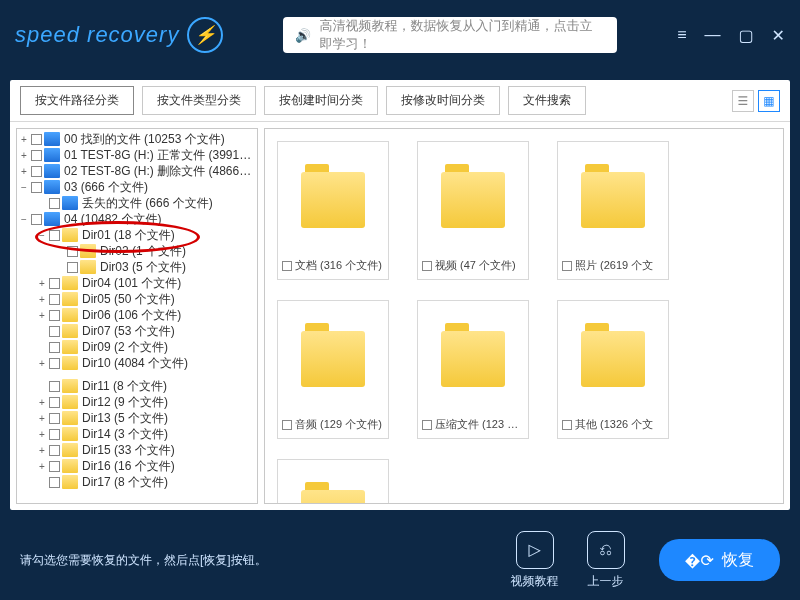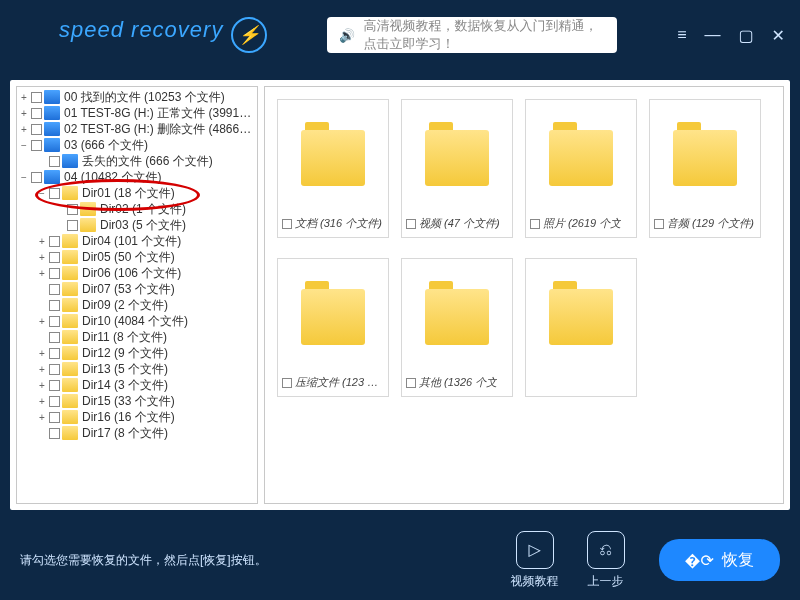--- a/index.html
+++ b/index.html
@@ -1,20 +1,20 @@
 <!DOCTYPE html>
 <html><head>
 <meta charset="utf-8">
 <style>
 * { margin: 0; padding: 0; box-sizing: border-box; font-family: "Microsoft YaHei", Arial, sans-serif; }
 body { background: #0d2845; width: 800px; height: 600px; overflow: hidden; position: relative; }
 
 
 .header { height: 70px; display: flex; align-items: center; padding: 0 15px; }
-.logo { color: #3ba7ff; font-size: 22px; font-style: italic; display: flex; align-items: flex-start; gap: 8px; margin-left: 44px; }
+.logo { color: #3ba7ff; font-size: 22px; font-style: italic; display: flex; align-items: center; gap: 8px; }
 .logo-text { display: flex; flex-direction: column; }
 .logo-main { font-size: 22px; letter-spacing: 1px; }
 .logo-sub { font-size: 11px; color: #6bb8ff; letter-spacing: 6px; margin-top: -2px; }
 .logo-bolt { width: 36px; height: 36px; border: 2px solid #3ba7ff; border-radius: 50%; display: flex; align-items: center; justify-content: center; color: #3ba7ff; font-size: 18px; }
 .promo { flex: 1; margin: 0 60px 0 60px; background: #fff; border-radius: 4px; height: 36px; display: flex; align-items: center; padding: 0 12px; gap: 8px; color: #888; font-size: 13px; }
 .win-ctrl { display: flex; gap: 18px; color: #cfe5ff; }
 .win-ctrl span { cursor: pointer; font-size: 16px; }
 
 
 .main { position: absolute; top: 80px; left: 10px; right: 10px; bottom: 90px; background: #fff; border-radius: 2px; display: flex; flex-direction: column; }
@@ -37,21 +37,21 @@
 .tree-row .exp { width: 10px; text-align: center; color: #666; font-size: 10px; cursor: pointer; }
 .tree-row .chk { width: 11px; height: 11px; border: 1px solid #888; cursor: pointer; flex-shrink: 0; }
 .tree-row .ico { width: 16px; height: 14px; display: inline-block; }
 .ico.drive { background: linear-gradient(#4aa3ff,#1e6fd8); border-radius: 1px; }
 .ico.folder { background: linear-gradient(#ffe48a,#f5c93a); border-radius: 1px; }
 .tree-row .lbl { margin-left: 2px; }
 .circle-mark { position: absolute; border: 3px solid #d40000; border-radius: 50%; width: 165px; height: 32px; left: 18px; top: 92px; pointer-events: none; }
 
 
 .grid-wrap { flex: 1; border: 1px solid #c8c8c8; margin: 6px 6px 6px 0; overflow: auto; padding: 12px; }
-.grid { display: flex; flex-wrap: wrap; gap: 20px 12px; font-style: italic; }
+.grid { display: flex; flex-wrap: wrap; gap: 20px 28px; }
 .card { width: 112px; border: 1px solid #d8d8d8; display: flex; flex-direction: column; align-items: center; padding: 12px 4px 6px; }
 .card .thumb { width: 64px; height: 56px; background: linear-gradient(#ffe48a,#f5c93a); border-radius: 3px; margin: 18px 0 30px; position: relative; }
 .card .thumb::before { content: ""; position: absolute; top: -8px; left: 4px; width: 24px; height: 8px; background: #f5c93a; border-radius: 2px 2px 0 0; }
 .card .cap { font-size: 11px; color: #444; display: flex; align-items: center; gap: 3px; width: 100%; }
 .card .cap .chk { width: 10px; height: 10px; border: 1px solid #888; flex-shrink: 0; }
 .card .cap .txt { white-space: nowrap; overflow: hidden; text-overflow: ellipsis; }
 
 
 .footer { position: absolute; left: 0; right: 0; bottom: 0; height: 80px; display: flex; align-items: center; padding: 0 20px; color: #cfe5ff; font-size: 12px; }
 .foot-btn { display: flex; flex-direction: column; align-items: center; gap: 4px; margin: 0 14px; cursor: pointer; color: #cfe5ff; }
@@ -75,20 +75,31 @@
   </div>
   <div class="win-ctrl">
     <span>≡</span>
     <span>—</span>
     <span>▢</span>
     <span>✕</span>
   </div>
 </div>
 
 <div class="main">
+  <div class="tabs">
+    <div class="tab active">按文件路径分类</div>
+    <div class="tab">按文件类型分类</div>
+    <div class="tab">按创建时间分类</div>
+    <div class="tab">按修改时间分类</div>
+    <div class="tab">文件搜索</div>
+    <div class="view-icons">
+      <div class="vi">☰</div>
+      <div class="vi active">▦</div>
+    </div>
+  </div>
 
   <div class="content">
     <div class="tree-wrap">
       <div class="tree" id="tree">
           <div class="tree-row" style="padding-left: 2px;">
             <span class="exp">+</span>
             <span class="chk"></span>
             <span class="ico drive"></span>
             <span class="lbl">00 找到的文件  (10253 个文件)</span>
           </div>
@@ -169,21 +180,21 @@
             <span class="chk"></span>
             <span class="ico folder"></span>
             <span class="lbl">Dir09  (2 个文件)</span>
           </div>
           <div class="tree-row" style="padding-left: 20px;">
             <span class="exp">+</span>
             <span class="chk"></span>
             <span class="ico folder"></span>
             <span class="lbl">Dir10  (4084 个文件)</span>
           </div>
-          <div class="tree-row" style="padding-left: 20px;">
+          <div class="tree-row" style="padding-left: 20px; margin-top: 7px;">
             <span class="exp">&nbsp;</span>
             <span class="chk"></span>
             <span class="ico folder"></span>
             <span class="lbl">Dir11  (8 个文件)</span>
           </div>
           <div class="tree-row" style="padding-left: 20px;">
             <span class="exp">+</span>
             <span class="chk"></span>
             <span class="ico folder"></span>
             <span class="lbl">Dir12  (9 个文件)</span>

